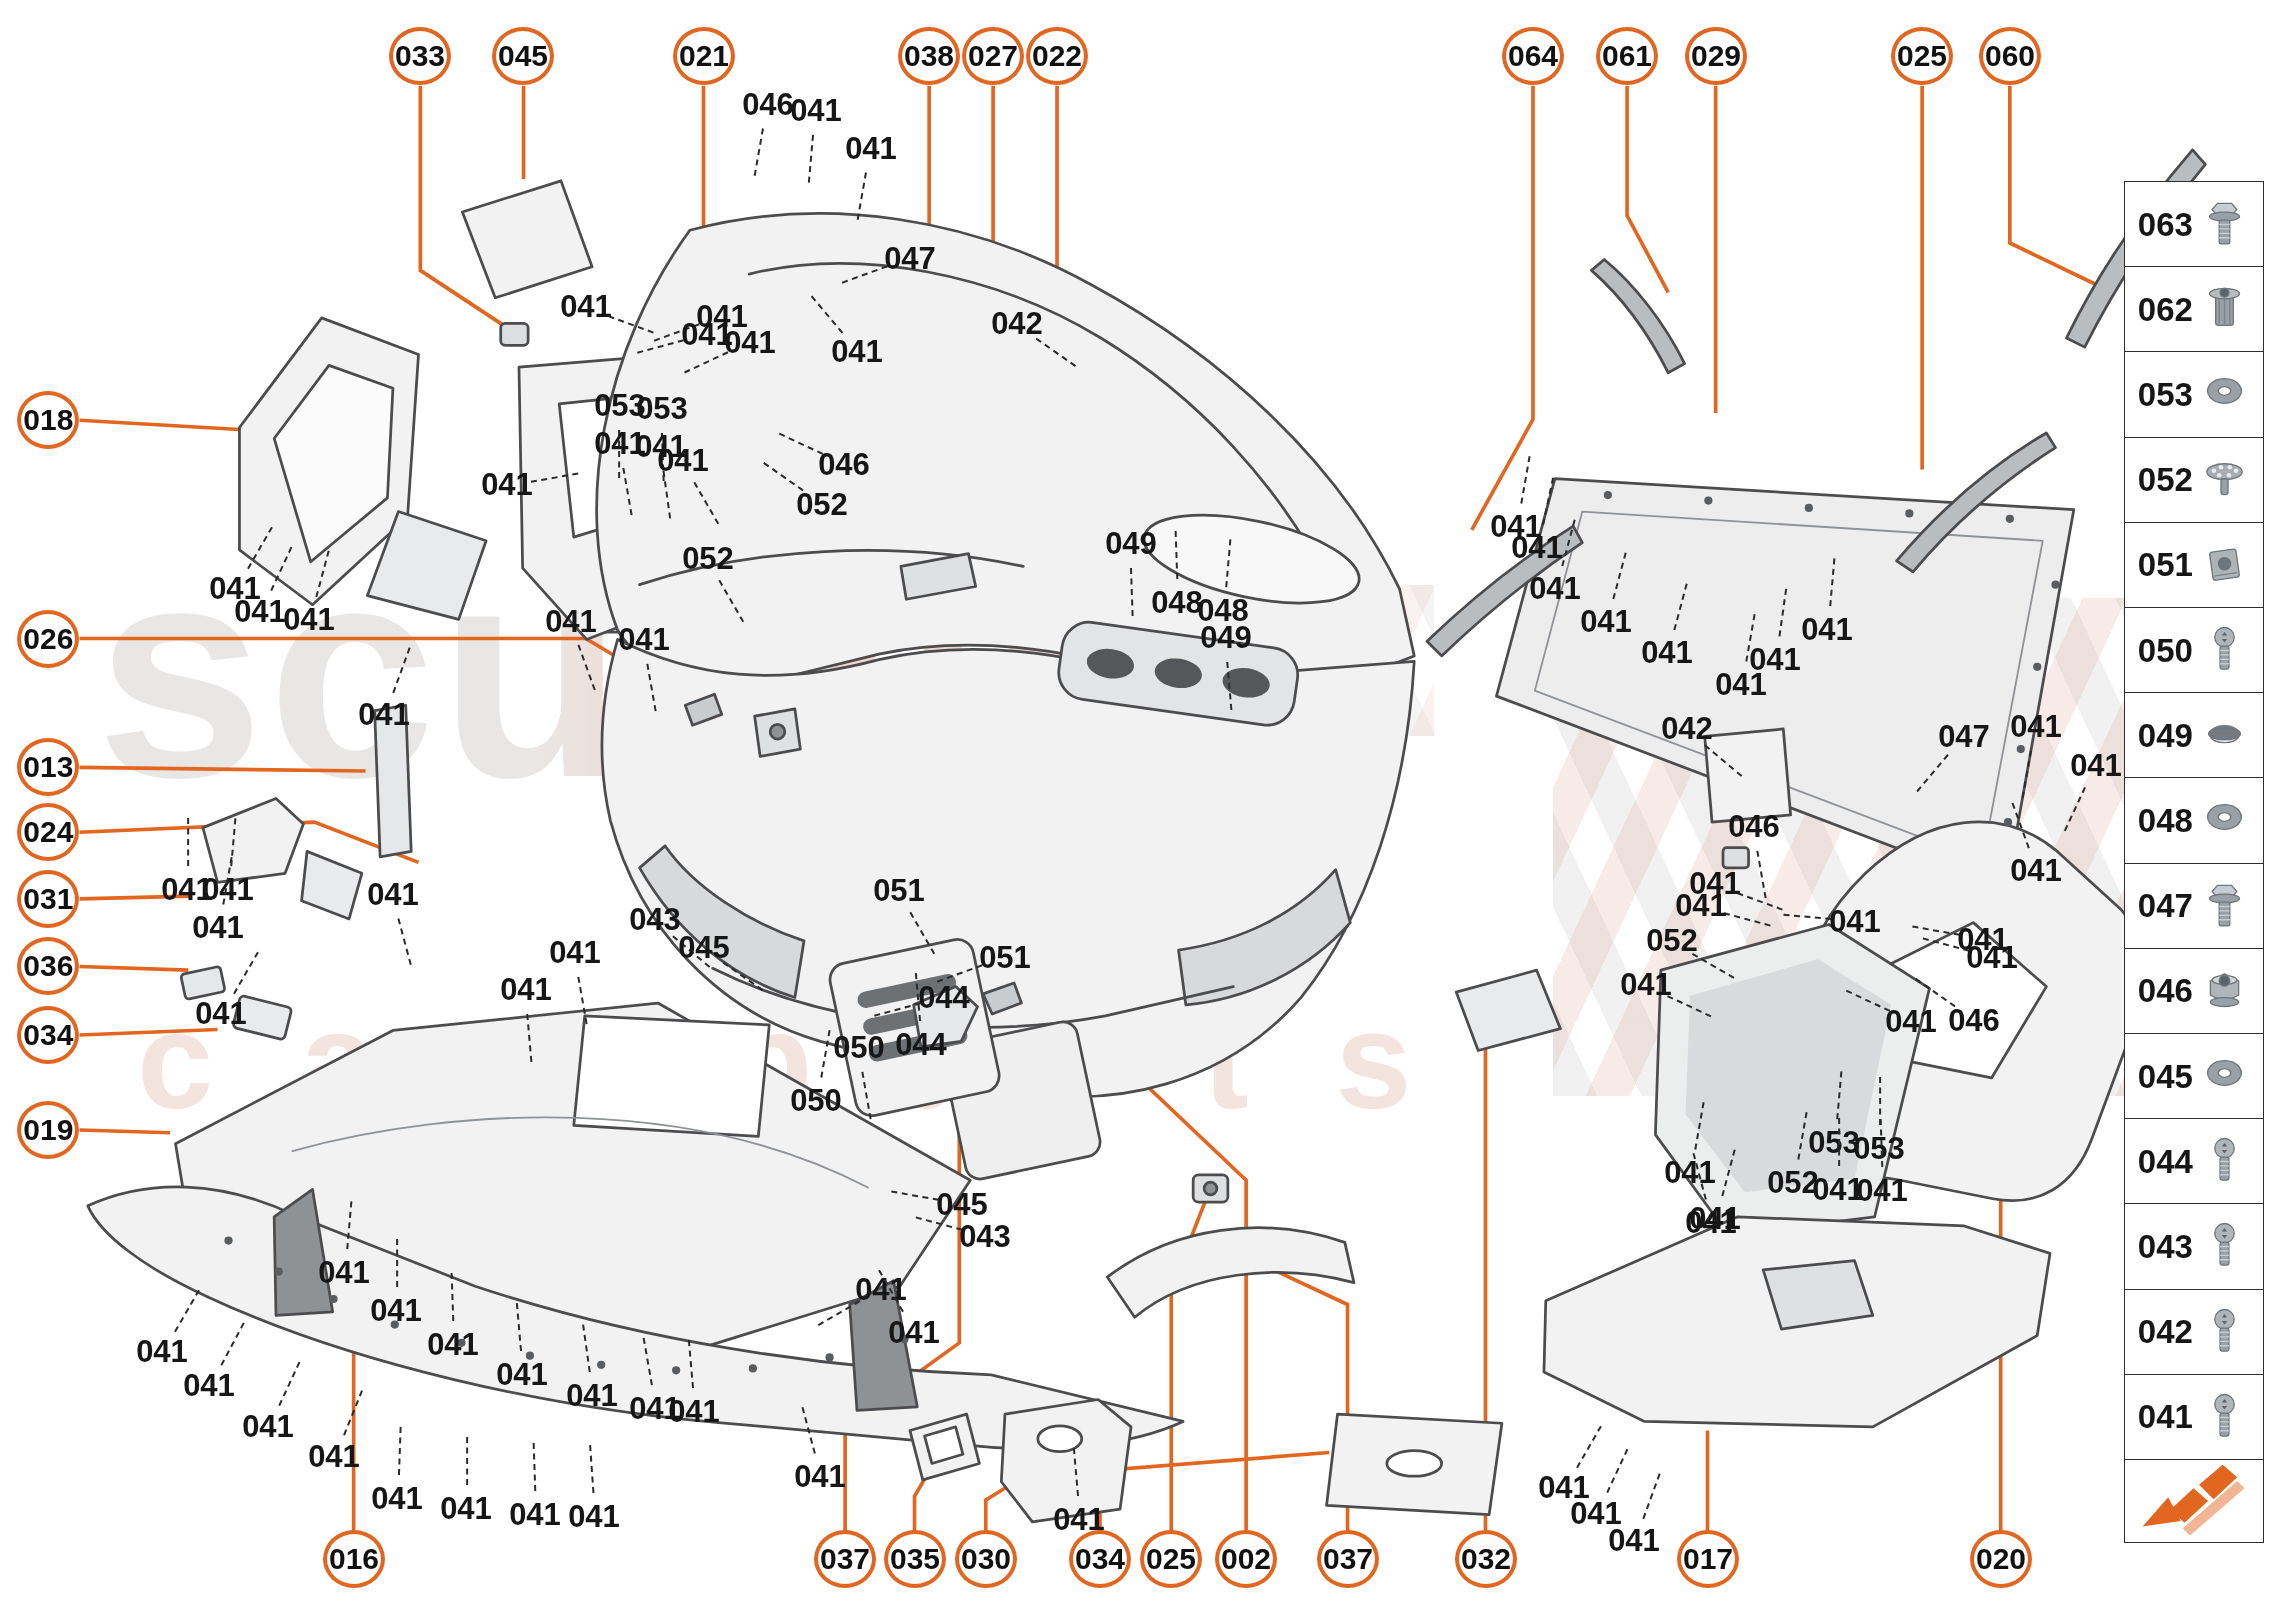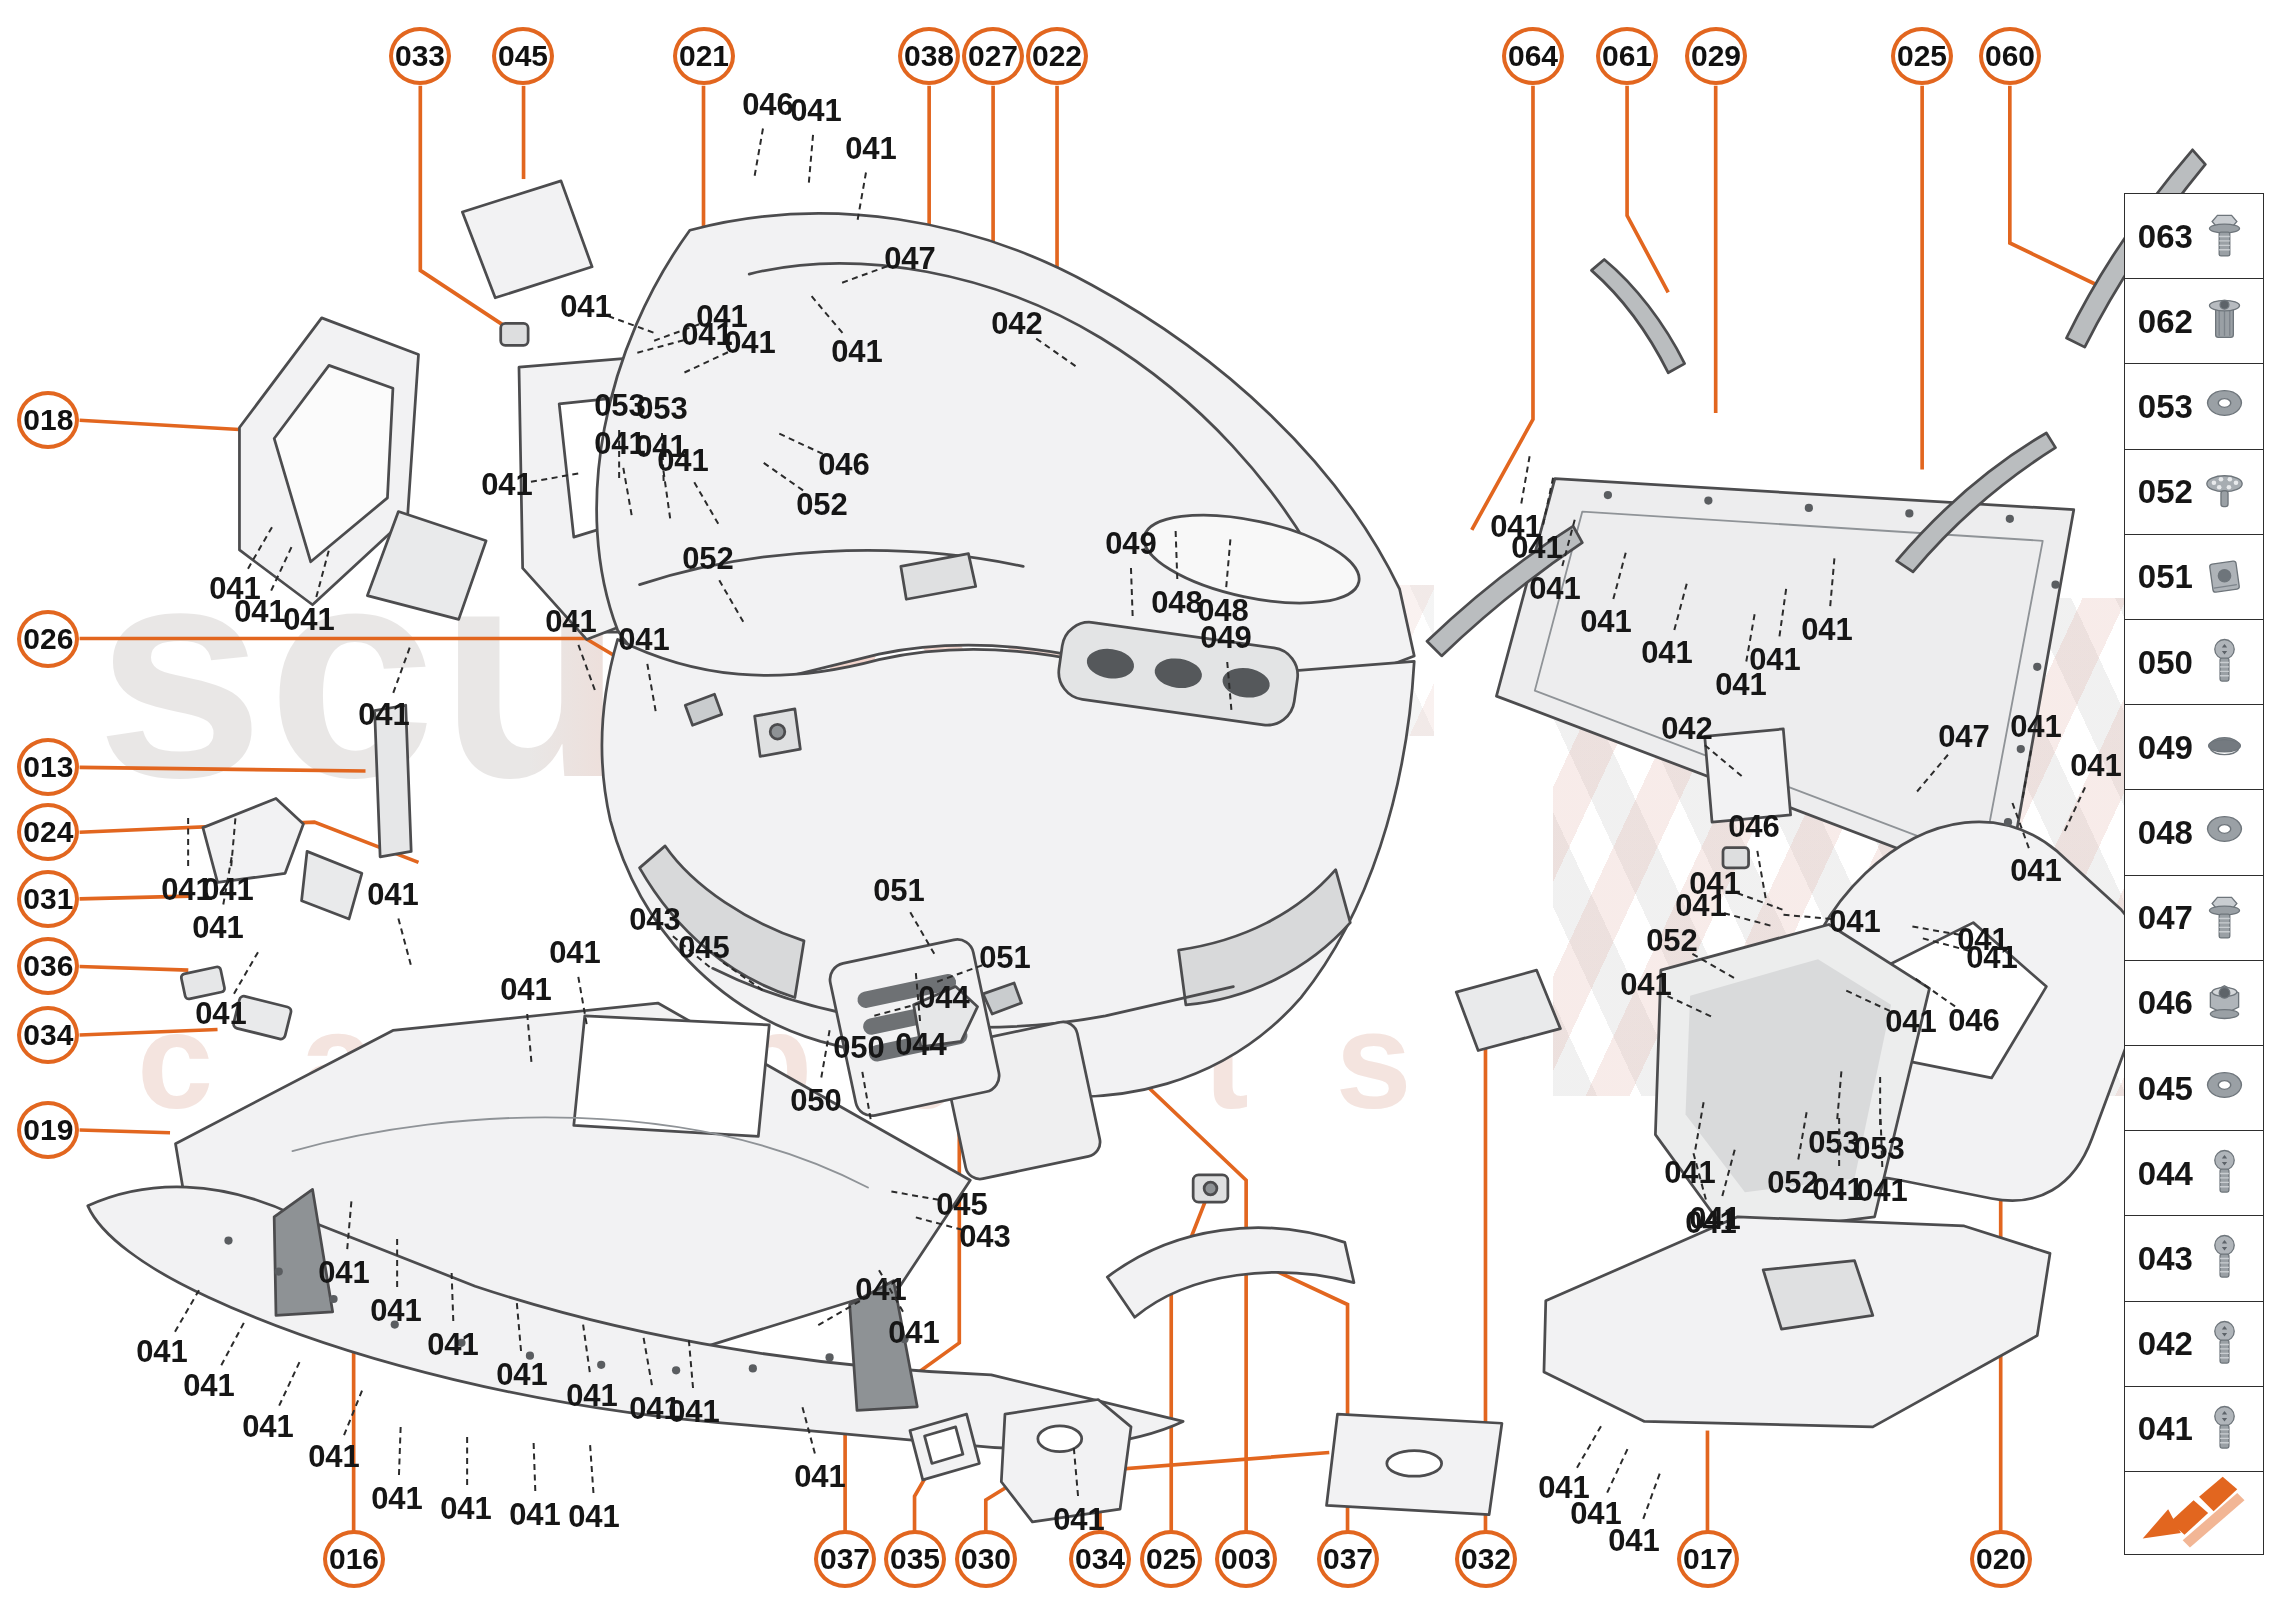--- a/index.html
+++ b/index.html
@@ -28,21 +28,21 @@
 
   
   .callout{position:absolute;width:62px;height:58px;box-sizing:border-box;border:4.6px solid #e2661f;
            border-radius:50%;background:#ffffff;display:flex;align-items:center;justify-content:center;
            font-size:30px;font-weight:bold;color:#111;z-index:5;}
 
   
   #legend{position:absolute;left:2124px;top:181px;width:140px;z-index:6;}
   .lrow{box-sizing:border-box;width:140px;height:87px;border:1.8px solid #2e2e2e;margin-top:-1.8px;
         background:#fff;display:flex;align-items:center;}
-  .lrow:first-child{margin-top:12px;}
+  .lrow:first-child{margin-top:0;}
   .lnum{font-size:33px;font-weight:bold;color:#161616;margin-left:12.8px;flex:0 0 60px;}
   .licon{width:53px;height:53px;flex:0 0 53px;}
   .logobox{box-sizing:border-box;width:140px;height:84px;border:1.8px solid #2e2e2e;margin-top:-1.8px;
         background:#fff;display:flex;align-items:center;justify-content:center;}
 </style>
 </head>
 <body>
 
 <div id="stage">
 
@@ -409,21 +409,21 @@
       <div class="callout" style="left: 17.4px; top: 870px;">031</div>
       <div class="callout" style="left: 17.4px; top: 937px;">036</div>
       <div class="callout" style="left: 17.4px; top: 1006px;">034</div>
       <div class="callout" style="left: 17.4px; top: 1101px;">019</div>
       <div class="callout" style="left: 323px; top: 1530px; text-align: right;">016</div>
       <div class="callout" style="left: 814px; top: 1530px;">037</div>
       <div class="callout" style="left: 884px; top: 1530px;">035</div>
       <div class="callout" style="left: 955px; top: 1530px;">030</div>
       <div class="callout" style="left: 1069px; top: 1530px;">034</div>
       <div class="callout" style="left: 1140px; top: 1530px;">025</div>
-      <div class="callout" style="left: 1215px; top: 1530px;">003</div>
+      <div class="callout" style="left: 1215px; top: 1530px;">002</div>
       <div class="callout" style="left: 1317px; top: 1530px;">037</div>
       <div class="callout" style="left: 1455px; top: 1530px;">032</div>
       <div class="callout" style="left: 1677px; top: 1530px;">017</div>
       <div class="callout" style="left: 1970px; top: 1530px;">020</div>
     </div>
 
   <aside id="legend">
     <div id="legend-rows">
         <div class="lrow">
           <span class="lnum">063</span>

